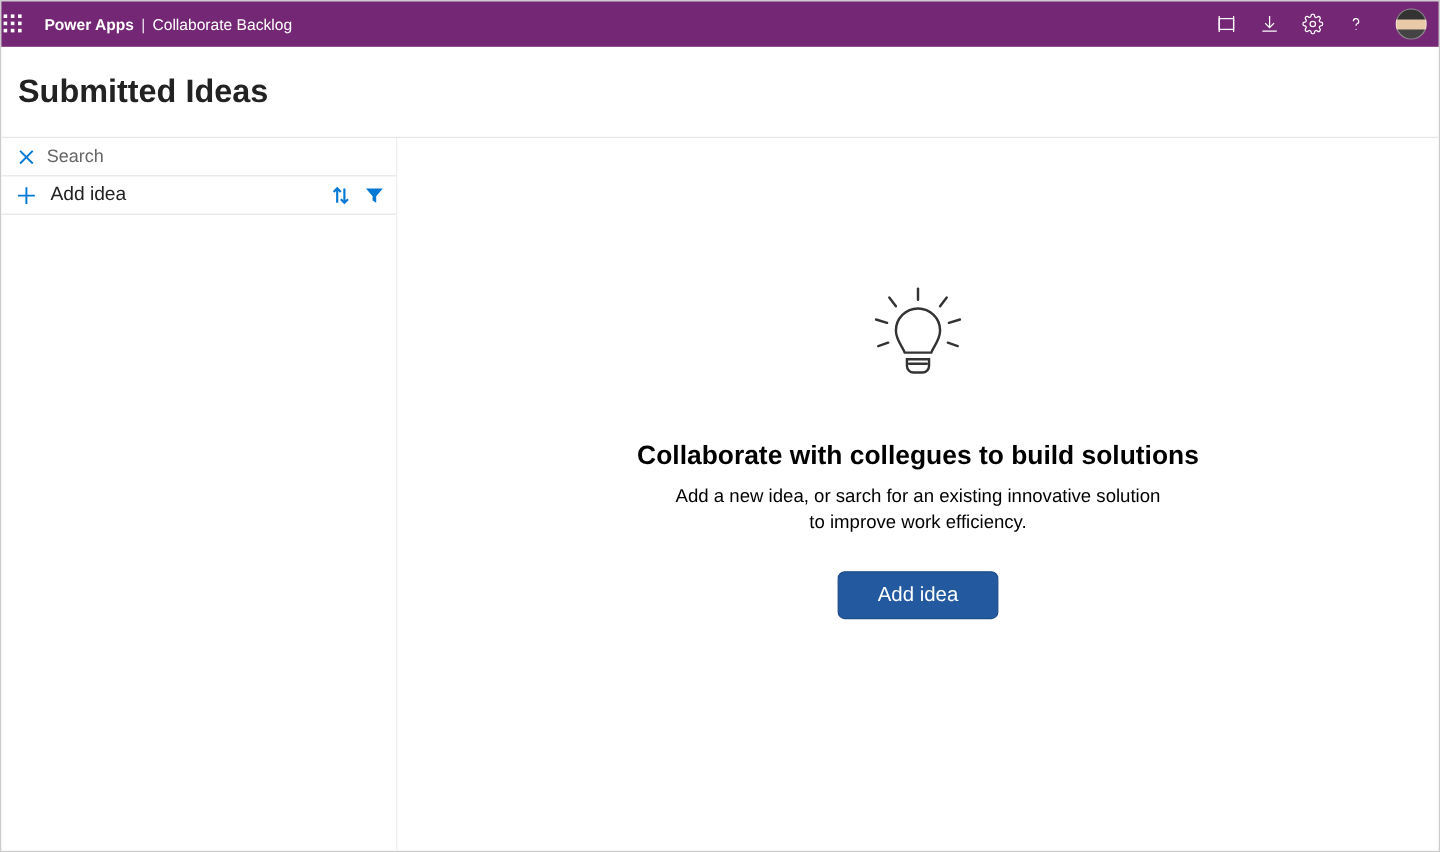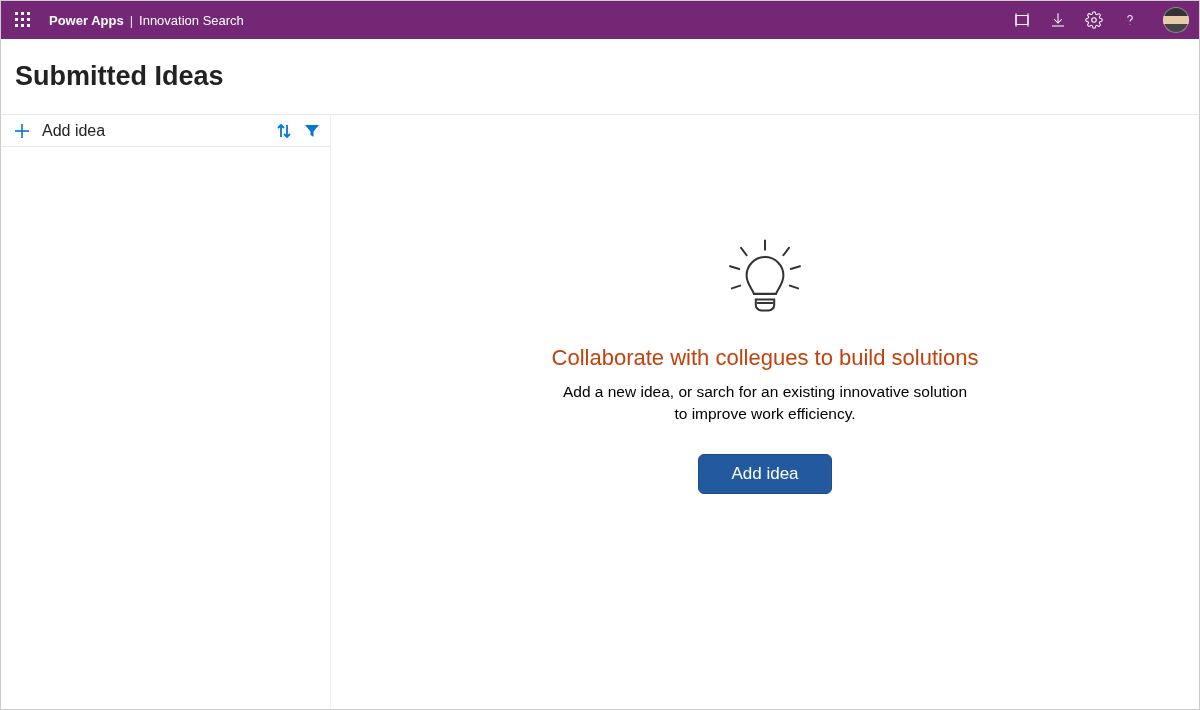--- a/index.html
+++ b/index.html
@@ -10,21 +10,21 @@
       background: #fff;
       overflow: hidden;
       border: 1px solid #ccc;
     }
     
     .header {
       background: #742774;
       height: 38px;
       display: flex;
       align-items: center;
-      padding: 0 10px 0 14px;
+      padding: 0 10px 0 2px;
       color: #fff;
       font-size: 13px;
     }
     .waffle {
       width: 16px;
       height: 16px;
       display: grid;
       grid-template-columns: repeat(3, 3px);
       grid-template-rows: repeat(3, 3px);
       gap: 3px;
@@ -120,24 +120,25 @@
       align-items: center;
       padding-top: 120px;
     }
     .bulb-icon {
       width: 92px; height: 92px;
       margin-bottom: 18px;
     }
     .bulb-icon svg { width:92px; height:92px; fill:none; stroke:#333; stroke-width:2.2; stroke-linecap:round; }
     .empty-heading {
       font-size: 22px;
-      font-weight: 400;
-      color: #c2410c;
+      font-weight: 700;
+      color: #000000;
       margin-bottom: 10px;
       text-align:center;
+      margin-top:22px;
     }
     .empty-sub {
       font-size: 15.5px;
       color: #000000;
       text-align: center;
       line-height: 1.45;
       max-width: 420px;
       margin-bottom: 28px;
     }
     .add-idea-button {
@@ -162,21 +163,21 @@
     <span></span>
       <span></span>
       <span></span>
     <span></span>
       <span></span>
       <span></span>
   </div>
   <div class="header-title">
     <span>Power Apps</span>
     <span class="sep">|</span>
-    <span class="sub">Innovation Search</span>
+    <span class="sub">Collaborate Backlog</span>
   </div>
   <div class="header-spacer"></div>
   <div class="header-icons">
     <div class="header-icon">
       <svg viewBox="0 0 24 24">
           <rect x="4" y="6" width="16" height="12"></rect>
           <line x1="4" y1="3" x2="4" y2="21"></line>
           <line x1="20" y1="3" x2="20" y2="21"></line>
         </svg>
     </div>
@@ -203,20 +204,29 @@
   </div>
 </div>
 
 <div class="page-title-bar">
   <h1 class="page-title">Submitted Ideas</h1>
 </div>
 
 <div class="content">
 
   <div class="sidebar">
+    <div class="search-row">
+      <div class="x-icon">
+        <svg viewBox="0 0 16 16">
+            <line x1="2" y1="2" x2="14" y2="14"></line>
+            <line x1="14" y1="2" x2="2" y2="14"></line>
+          </svg>
+      </div>
+      <input class="search-input" type="text" placeholder="Search" style="">
+    </div>
     <div class="add-row">
       <div class="plus-icon">
         <svg viewBox="0 0 16 16">
             <line x1="8" y1="1" x2="8" y2="15"></line>
             <line x1="1" y1="8" x2="15" y2="8"></line>
           </svg>
       </div>
       <span class="add-label">Add idea</span>
       <div class="sort-icon">
         <svg viewBox="0 0 16 16">

